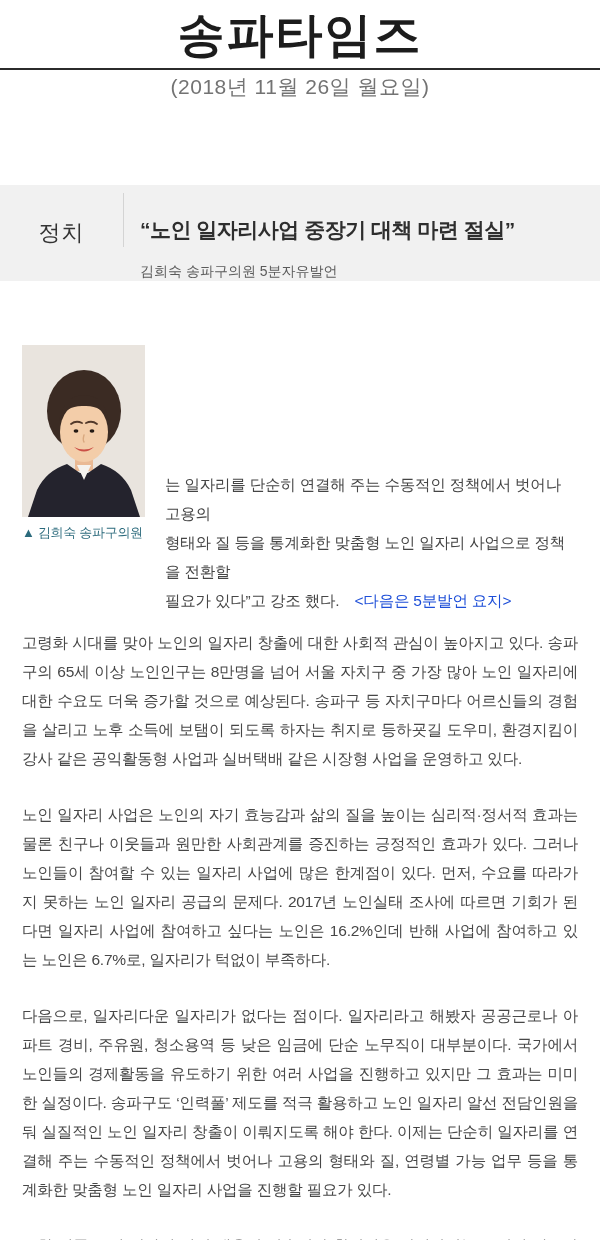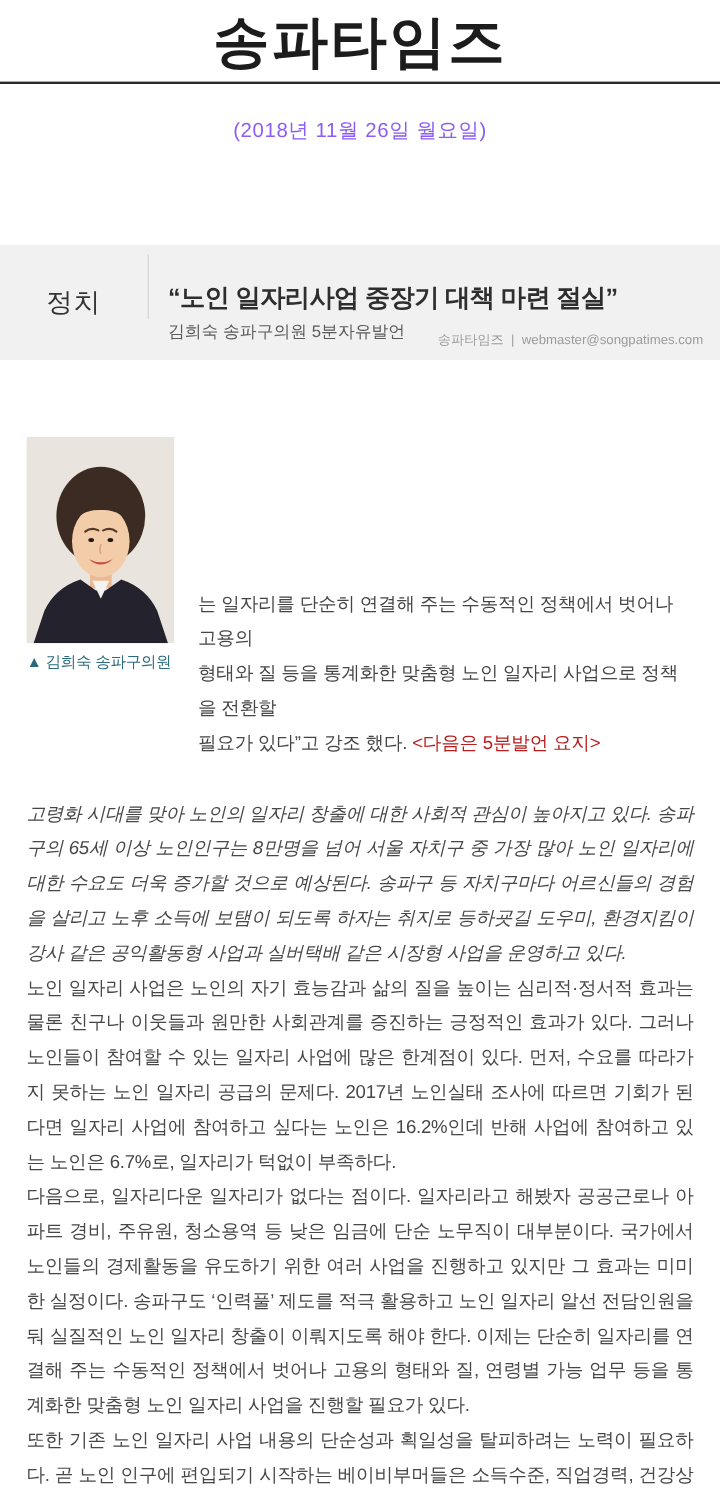--- a/index.html
+++ b/index.html
@@ -5,68 +5,63 @@
   * { margin:0; padding:0; box-sizing:border-box; }
   html,body { background:#fff; }
   .page {
     width:600px; height:1240px; background:#ffffff; position:relative; overflow:hidden;
     font-family:"Liberation Sans","DejaVu Sans",sans-serif; color:#444;
   }
   
   .masthead { text-align:center; padding-top:6px; }
   .logo { font-size:47px; font-weight:900; letter-spacing:2px; color:#1c1c1c; line-height:1.25; }
   .masthead-rule { border:none; border-top:2px solid #2b2b2b; margin-top:3px; }
-  .issue-date { font-size:17px; color:#8b5cf6; margin-top:27px; letter-spacing:0.5px; }
+  .issue-date { font-size:21px; color:#737373; margin-top:3px; letter-spacing:0.5px; }
   
   .article-header { margin-top:84px; background:#f1f1f1; height:96px; display:flex; }
   .category-cell { width:123px; display:flex; align-items:center; justify-content:center;
     font-size:22px; color:#333; letter-spacing:1px; }
   .v-divider { width:1px; background:#d4d4d4; height:54px; margin-top:8px; }
   .head-main { flex:1; padding:9px 15px 0 16px; position:relative; }
   .art-title { font-size:21px; font-weight:bold; color:#2e2e2e; letter-spacing:-0.5px; line-height:1.3;margin-top:22px; }
-  .art-subtitle { font-size:14px; color:#5a5a5a; margin-top:6px; }
+  .art-subtitle { font-size:14px; color:#5a5a5a; margin-top:20px; }
   .byline { position:absolute; right:14px; bottom:9px; font-size:11px; color:#9b9b9b; }
   .byline a { color:#9b9b9b; text-decoration:none; }
   .byline .sep { margin:0 3px; }
   
   .lede { margin:64px 22px 0 22px; position:relative; min-height:200px; }
   .photo-fig { position:absolute; left:0; top:0; width:123px; }
   .photo-fig svg { display:block; width:123px; height:172px; }
   .photo-caption { margin-top:7px; font-size:13px; color:#2b6a7c; letter-spacing:-0.3px; }
   .intro { margin-left:143px; padding-top:38px; font-size:15.5px; color:#454545;
     line-height:29px; letter-spacing:-0.2px; }
-  .intro .summary-link { color:#b91c1c; }
+  .intro .summary-link { color:#1d4ed8;margin-left:11px; }
   
   .body-text { margin:0 22px; }
-  .para { font-size:15.5px; color:#474747; line-height:29px; 
+  .para { font-size:15.5px; color:#474747; line-height:29px; margin-top:27px;
     text-align:justify; letter-spacing:-0.2px; word-break:break-all; }
-  .para.first { margin-top:30px;font-style:italic; }
+  .para.first { margin-top:13px; }
 </style>
 </head>
 <body>
 
 <div class="page">
 
   <header class="masthead">
     <h1 class="logo">송파타임즈</h1>
     <hr class="masthead-rule">
     <div class="issue-date">(2018년 11월 26일 월요일)</div>
   </header>
 
   <section class="article-header">
     <div class="category-cell">정치</div>
     <div class="v-divider"></div>
     <div class="head-main">
       <h2 class="art-title">“노인 일자리사업 중장기 대책 마련 절실”</h2>
       <div class="art-subtitle">김희숙 송파구의원 5분자유발언</div>
-      <div class="byline">
-        <span>송파타임즈</span>
-        <span class="sep">|</span>
-        <a href="#">webmaster@songpatimes.com</a>
-      </div>
     </div>
   </section>
 
   <section class="lede">
     <figure class="photo-fig">
       <svg viewBox="0 0 123 172" aria-hidden="true">
         <rect width="123" height="172" fill="#e9e4de"></rect>
 
         <rect x="53" y="100" width="18" height="26" fill="#eaba95"></rect>
 

